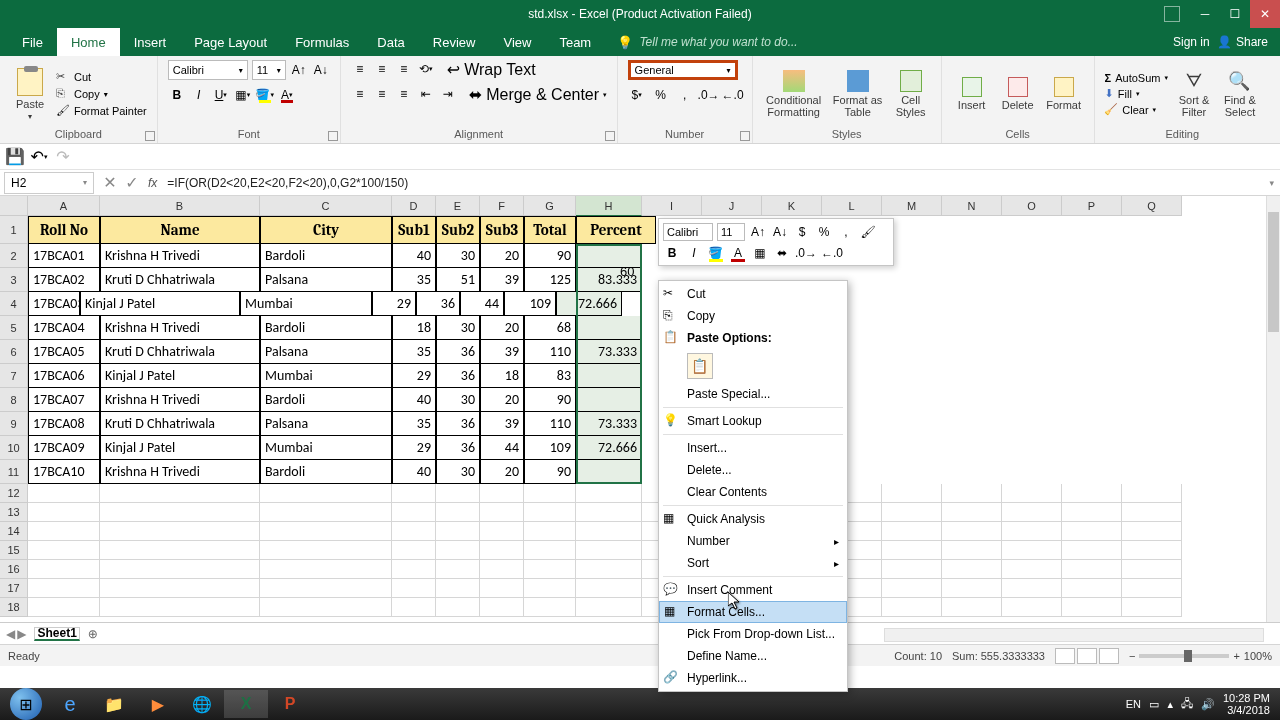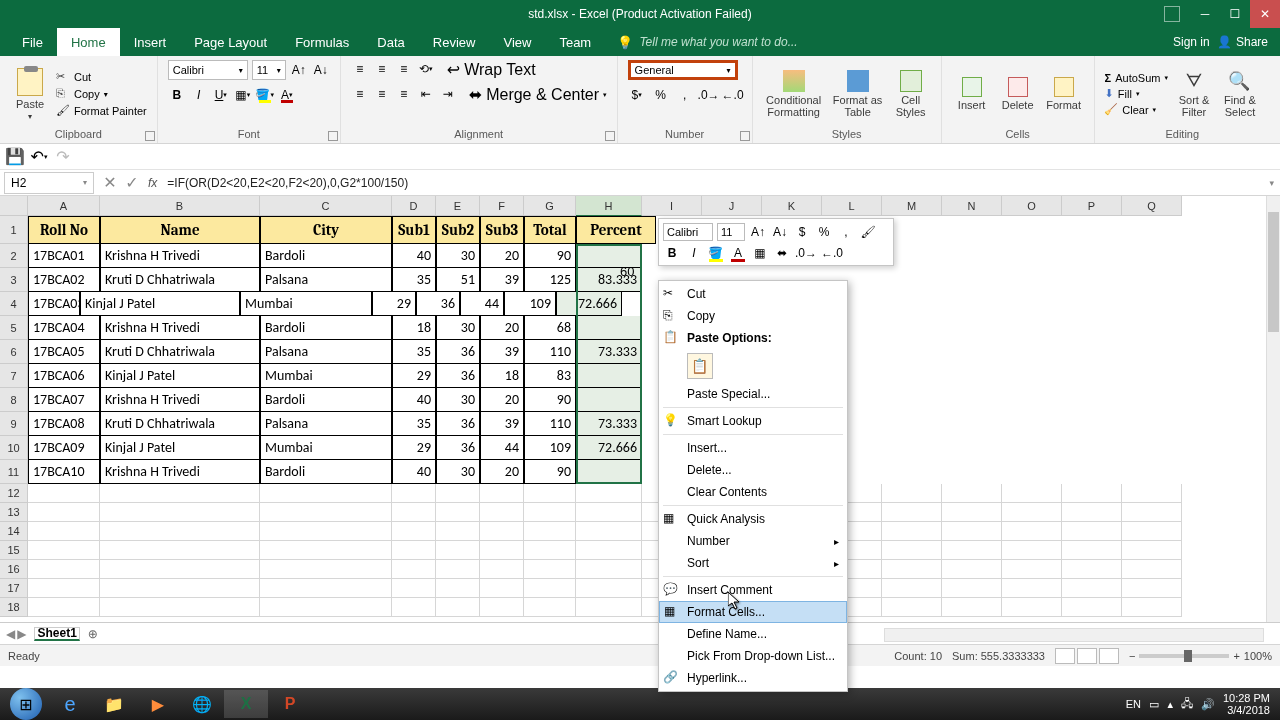--- a/index.html
+++ b/index.html
@@ -723,24 +723,24 @@
   <div class="cm-sep"></div>
   <div class="cm-item">
       <span class="cm-icon">💬</span>
       <span>Insert Comment</span>
     </div>
   <div class="cm-item hover">
       <span class="cm-icon">▦</span>
       <span>Format Cells...</span>
     </div>
   <div class="cm-item">
+      <span>Pick From Drop-down List...</span>
+    </div>
+  <div class="cm-item">
       <span>Define Name...</span>
-    </div>
-  <div class="cm-item">
-      <span>Pick From Drop-down List...</span>
     </div>
   <div class="cm-item">
       <span class="cm-icon">🔗</span>
       <span>Hyperlink...</span>
     </div>
 </div>
 
 <div class="cursor-arrow">
   <svg width="14" height="18" viewBox="0 0 14 18">
       <path d="M0 0 L0 14 L4 11 L7 17 L9 16 L6 10 L11 10 Z" fill="#fff" stroke="#000" stroke-width="1"></path>

